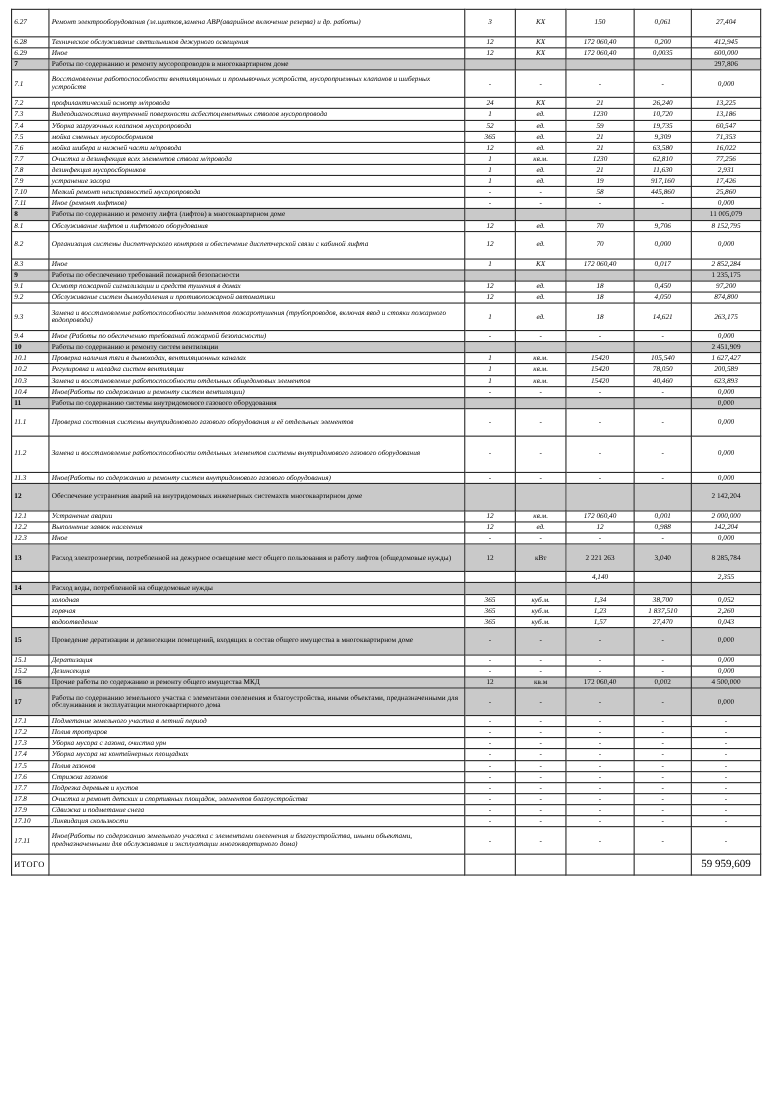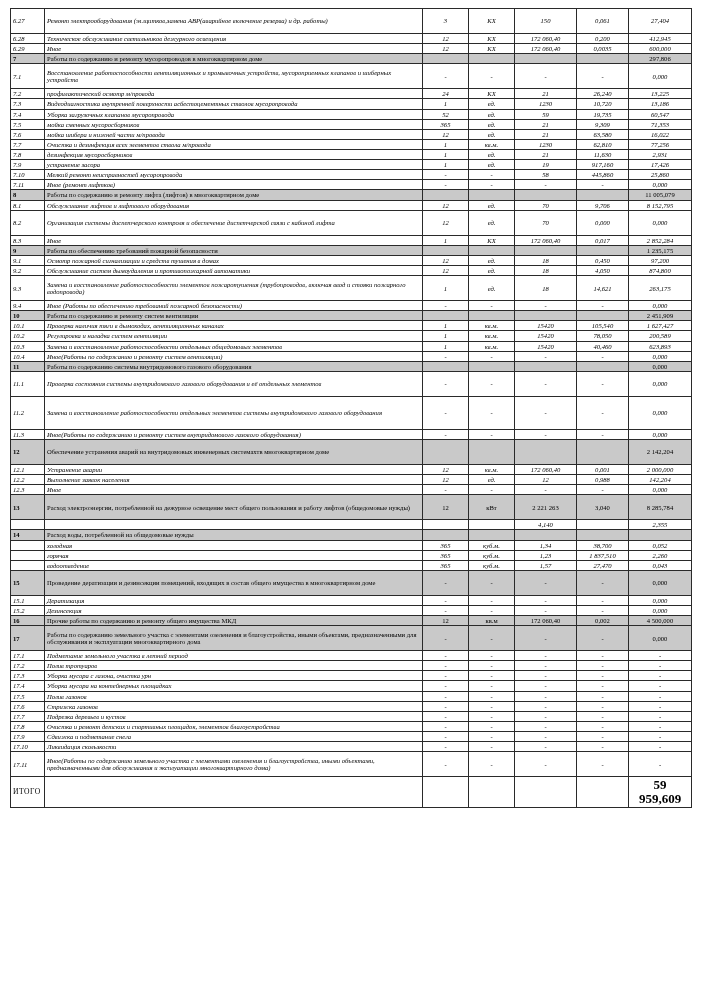--- a/index.html
+++ b/index.html
@@ -81,22 +81,22 @@
   td.sum {
     text-align: center;
     font-style: italic;
   }
   tr.section td.sum {
     font-style: normal;
   }
   .total-row td {
     background: #ffffff;
     font-style: normal;
-    font-weight: bold;
-    font-size: 13px;
+    font-weight: normal;
+    font-size: 10px;
     height: 16px;
   }
   .total-row td.num {
     font-style: normal;
     font-weight: normal;
     font-size: 7.6px;
     letter-spacing: 0.5px;
   }
   .tall2 td { height: 22px; }
   .tall3 td { height: 30px; }

